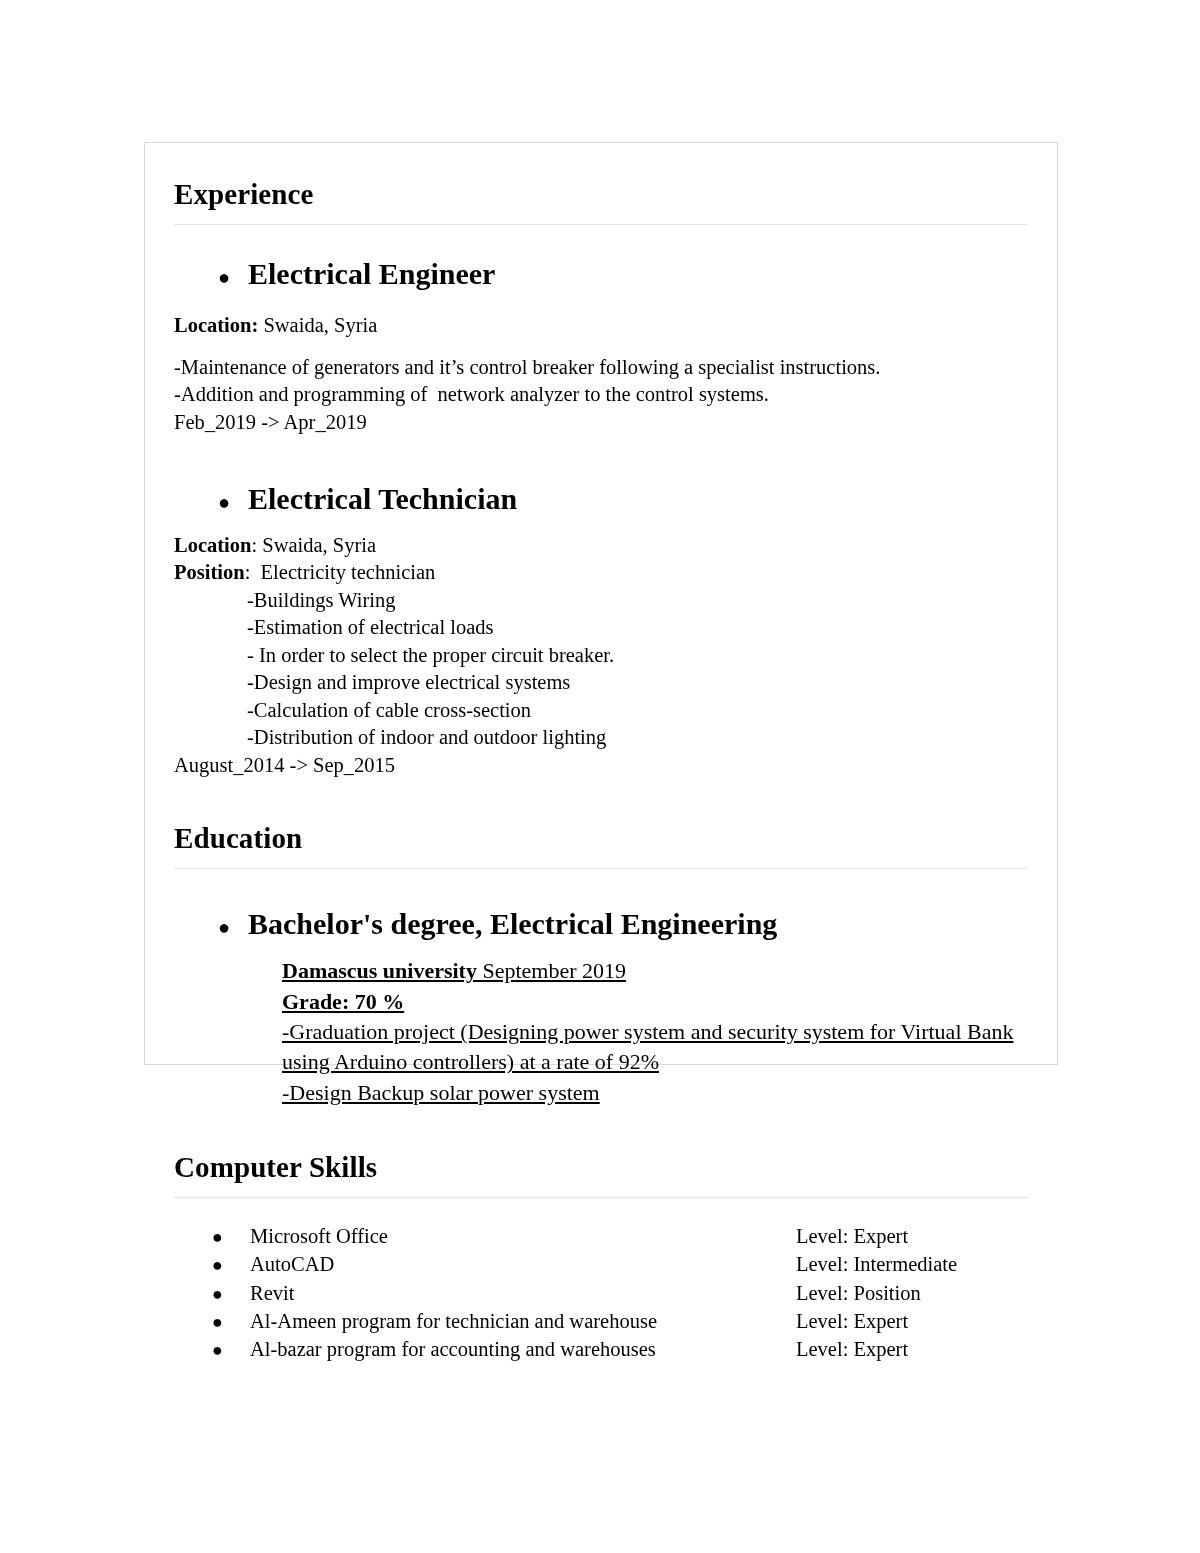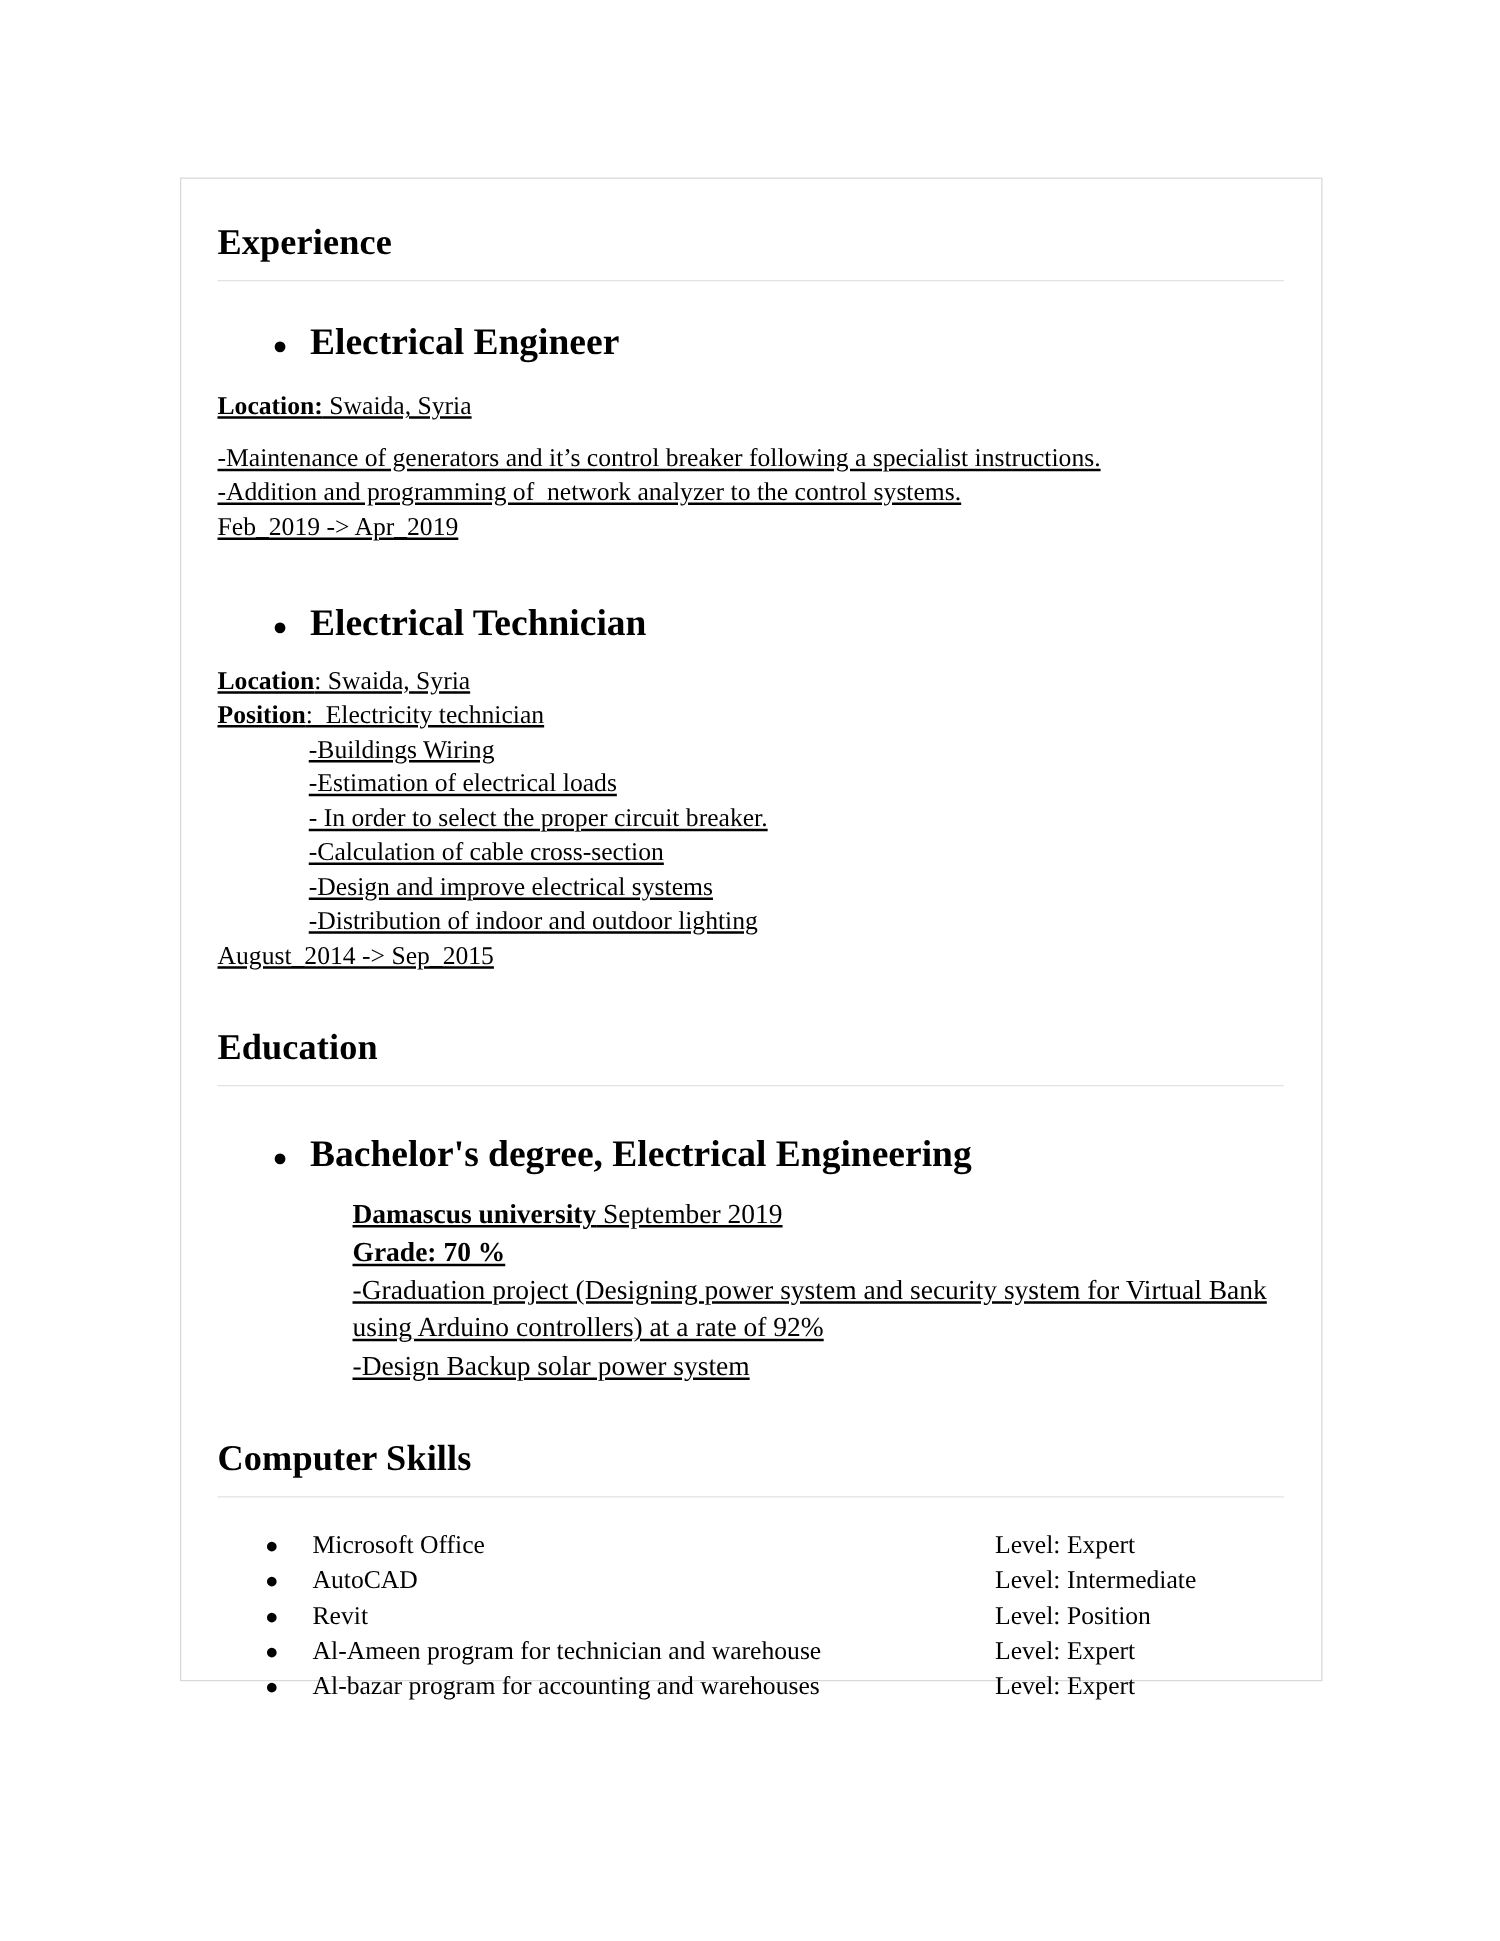--- a/index.html
+++ b/index.html
@@ -16,21 +16,21 @@
     position: relative;
     overflow: hidden;
   }
 
   
   #resume-page {
     position: absolute;
     left: 144px;
     top: 142px;
     width: 914px;
-    height: 1203px;
+    height: 923px;
     border: 1px solid #d9d9d9;
     background: #ffffff;
     box-sizing: border-box;
   }
 
   .page-inner {
     position: relative;
     padding: 0 30px 0 29px;
     height: 100%;
     box-sizing: border-box;
@@ -74,21 +74,20 @@
     font-size: 30px;
     font-weight: bold;
     line-height: 1.25;
     white-space: nowrap;
   }
 
   .body-line {
     font-size: 20.5px;
     line-height: 1.34;
     white-space: pre-wrap;
-    text-decoration: underline;
   }
   .body-line b {
     font-weight: bold;
   }
   .indented {
     padding-left: 73px;
   }
 
   
   .edu-sub {
@@ -178,22 +177,22 @@
 
         <div class="sp-14"></div>
 
         <div class="body-line"><b>Location</b><span>: Swaida, Syria</span></div>
 
         <div class="body-line"><b>Position</b><span>:  Electricity technician</span></div>
 
         <div class="body-line indented">-Buildings Wiring</div>
         <div class="body-line indented">-Estimation of electrical loads</div>
         <div class="body-line indented">- In order to select the proper circuit breaker.</div>
+        <div class="body-line indented">-Design and improve electrical systems</div>
         <div class="body-line indented">-Calculation of cable cross-section</div>
-        <div class="body-line indented">-Design and improve electrical systems</div>
         <div class="body-line indented">-Distribution of indoor and outdoor lighting</div>
 
         <div class="body-line">August_2014 -&gt; Sep_2015</div>
       </div>
     </div>
 
     <div class="sp-44"></div>
 
     <div class="section">
       <div class="section-heading">Education</div>

